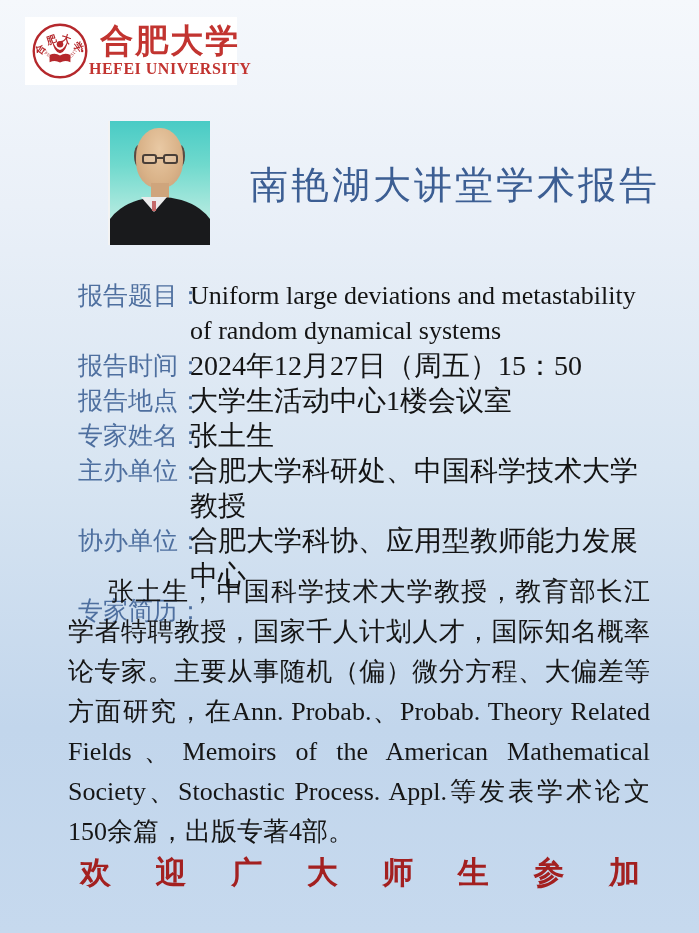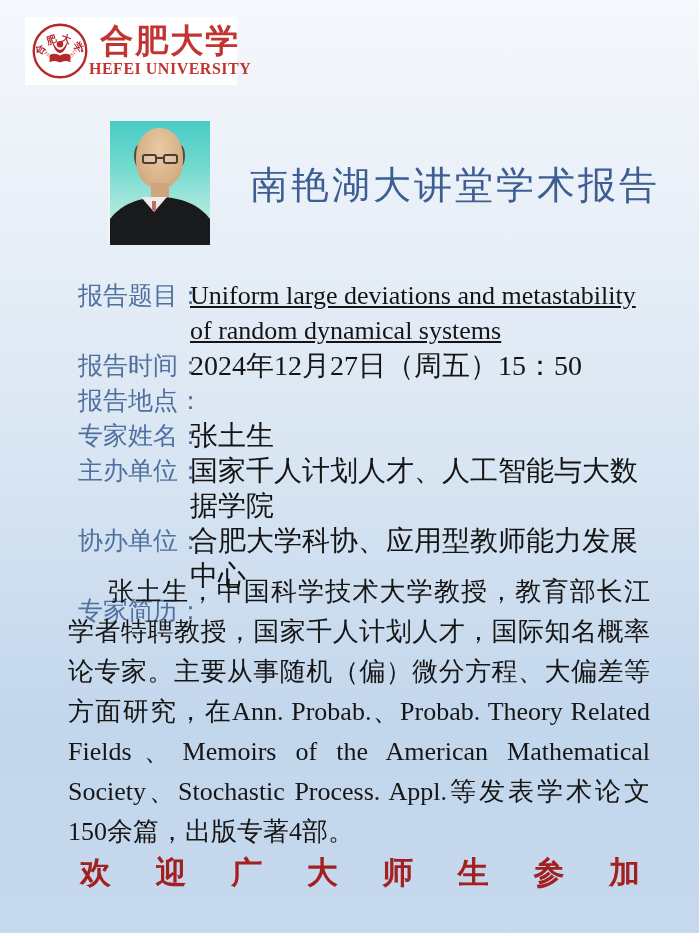--- a/index.html
+++ b/index.html
@@ -36,21 +36,21 @@
     clip-path:polygon(0 0,100% 0,50% 100%);}
   .shirt-line{position:absolute;left:48px;top:4px;width:4px;height:10px;background:#c56a6a;}
   
   .poster-title{left:240px;top:160px;width:430px;text-align:center;
     color:#3c5e93;font-size:38px;letter-spacing:3px;white-space:nowrap;}
   
   .fields{left:78px;top:278px;width:572px;}
   .frow{display:grid;grid-template-columns:112px 1fr;column-gap:0;}
   .flabel{color:#4e6f9f;font-size:25px;line-height:35px;white-space:nowrap;}
   .fvalue{color:#141414;font-size:28px;line-height:35px;}
-  .fvalue.en{font-size:26px;text-decoration:underline;}
+  .fvalue.en{font-size:26px;}
   
   .bio{left:68px;top:572px;width:582px;color:#161616;font-size:26px;line-height:40px;
     text-align:justify;text-indent:40px;}
   
   .welcome{left:80px;top:852px;width:560px;display:flex;justify-content:space-between;
     color:#a32020;font-size:31px;font-weight:700;}
 </style>
 </head>
 <body>
 
@@ -101,28 +101,29 @@
   <div class="frow">
     <span class="flabel">报告题目：</span>
     <span class="fvalue en">Uniform large deviations and metastability of random dynamical systems</span>
   </div>
   <div class="frow">
     <span class="flabel">报告时间：</span>
     <span class="fvalue">2024年12月27日（周五）15：50</span>
   </div>
   <div class="frow">
     <span class="flabel">报告地点：</span>
+    <span class="fvalue">大学生活动中心1楼会议室</span>
   </div>
   <div class="frow">
     <span class="flabel">专家姓名：</span>
     <span class="fvalue">张土生</span>
   </div>
   <div class="frow">
     <span class="flabel">主办单位：</span>
-    <span class="fvalue">国家千人计划人才、人工智能与大数据学院</span>
+    <span class="fvalue">合肥大学科研处、中国科学技术大学教授</span>
   </div>
   <div class="frow">
     <span class="flabel">协办单位：</span>
     <span class="fvalue">合肥大学科协、应用型教师能力发展中心</span>
   </div>
   <div class="frow">
     <span class="flabel">专家简历：</span>
     <span class="fvalue"></span>
   </div>
 </div>

